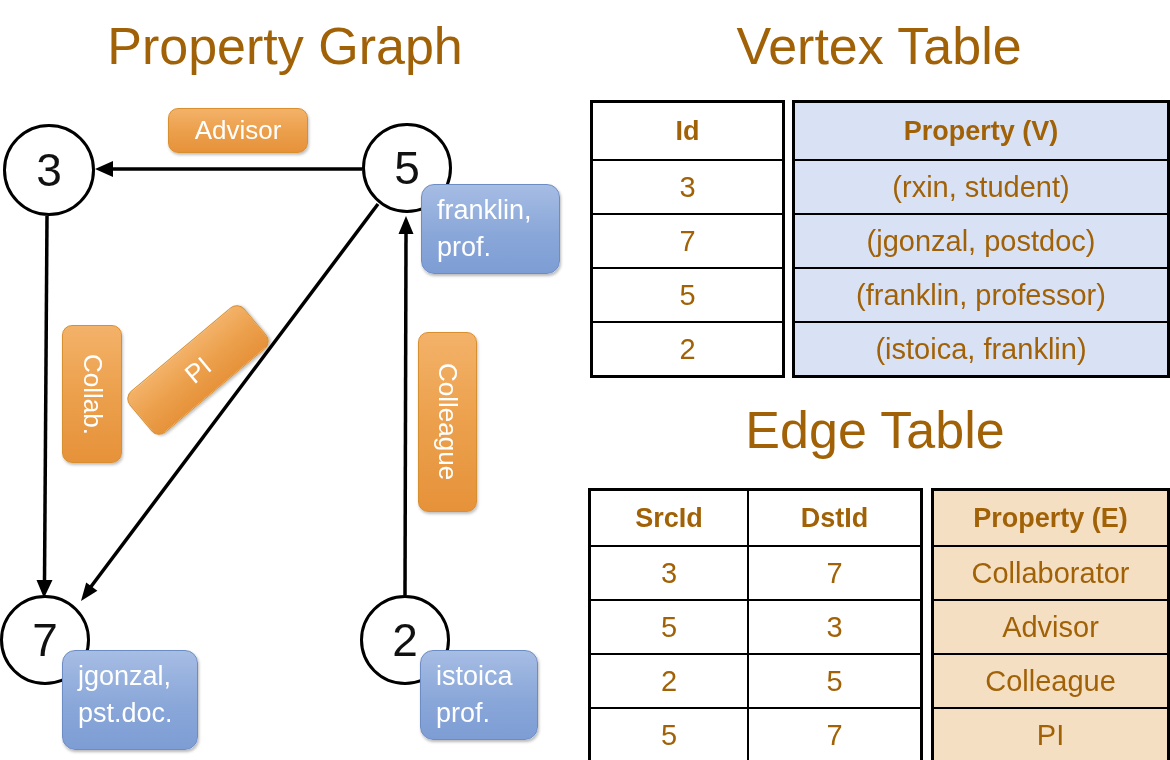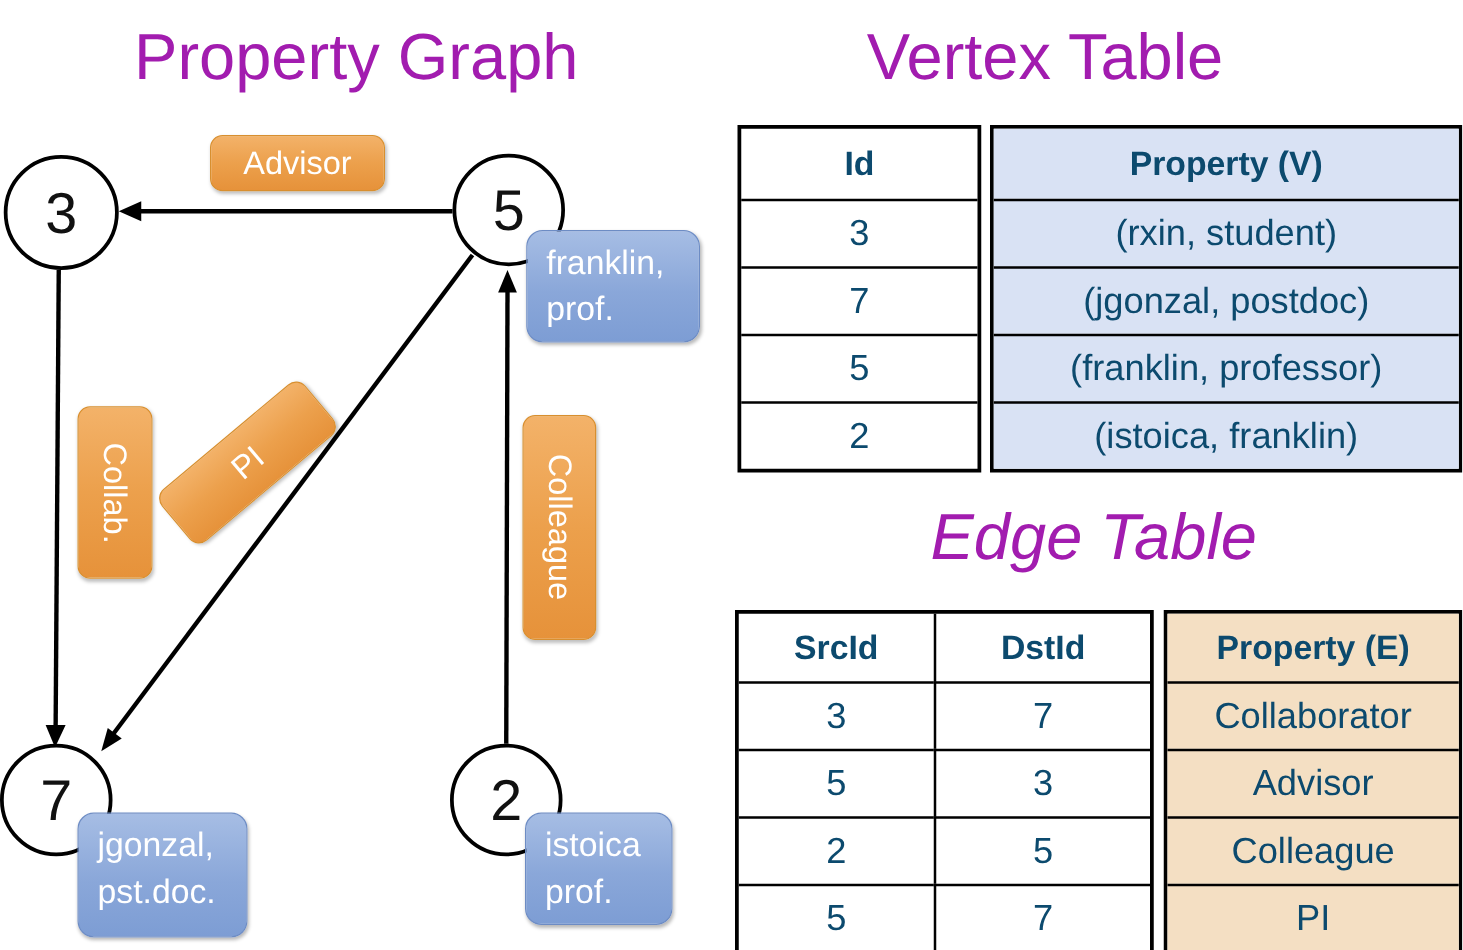--- a/index.html
+++ b/index.html
@@ -4,28 +4,28 @@
 <style>
   * { margin: 0; padding: 0; box-sizing: border-box; }
   html, body { background: #ffffff; }
   body { font-family: "Liberation Sans", sans-serif; }
   #canvas {
     position: relative; width: 1170px; height: 760px;
     background: #ffffff; overflow: hidden;
   }
   
   .big-title {
-    position: absolute; color: #a21caf; font-weight: 400;
+    position: absolute; color: #a16207; font-weight: 400;
     font-size: 52px; letter-spacing: 0px; white-space: nowrap;
     transform: translateX(-50%);
     text-align: center;
   }
   #graph-title   { left: 285px; top: 16px; }
-  #vertex-title  { left: 836px; top: 16px; }
-  #edge-title    { left: 875px; top: 400px; font-style: italic; }
+  #vertex-title  { left: 879px; top: 16px; }
+  #edge-title    { left: 875px; top: 400px; }
 
   
   #edges-svg { position: absolute; left: 0; top: 0; width: 585px; height: 760px; }
   .vertex-circle {
     position: absolute; border: 3.5px solid #000; border-radius: 50%;
     background: #ffffff; display: flex; align-items: center; justify-content: center;
     font-size: 46px; font-weight: 400; color: #111;
   }
   #vertex-3 { left: 3px;   top: 124px; width: 92px; height: 92px; }
   #vertex-5 { left: 362px; top: 123px; width: 90px; height: 90px; }
@@ -58,21 +58,21 @@
   #label-collab    { left: 62px;  top: 325px; width: 60px;  height: 138px; }
   #label-colleague { left: 418px; top: 332px; width: 59px;  height: 180px; }
   #label-pi        { left: 123px; top: 343px; width: 150px; height: 54px;
                      transform: rotate(-40deg); }
 
   
   .tbox { position: absolute; display: flex; }
   .subtable { border: 3px solid #000; background: #fff; display: grid; }
   .cell {
     display: flex; align-items: center; justify-content: center;
-    font-size: 29px; color: #0c4a6e; white-space: nowrap;
+    font-size: 29px; color: #a16207; white-space: nowrap;
   }
   .cell.header { font-weight: 700; font-size: 27px; }
   .cell.bt { border-top: 2px solid #000; }
   .cell.bl { border-left: 2px solid #000; }
   .bluecol  { background: #d9e2f4; }
   .tancol   { background: #f4dfc3; }
 
   #vertex-id-box   { grid-template-columns: 189px; grid-template-rows: 56px repeat(4, 54px); }
   #vertex-prop-box { grid-template-columns: 372px; grid-template-rows: 56px repeat(4, 54px); }
   #vtable { left: 590px; top: 100px; gap: 7px; }

